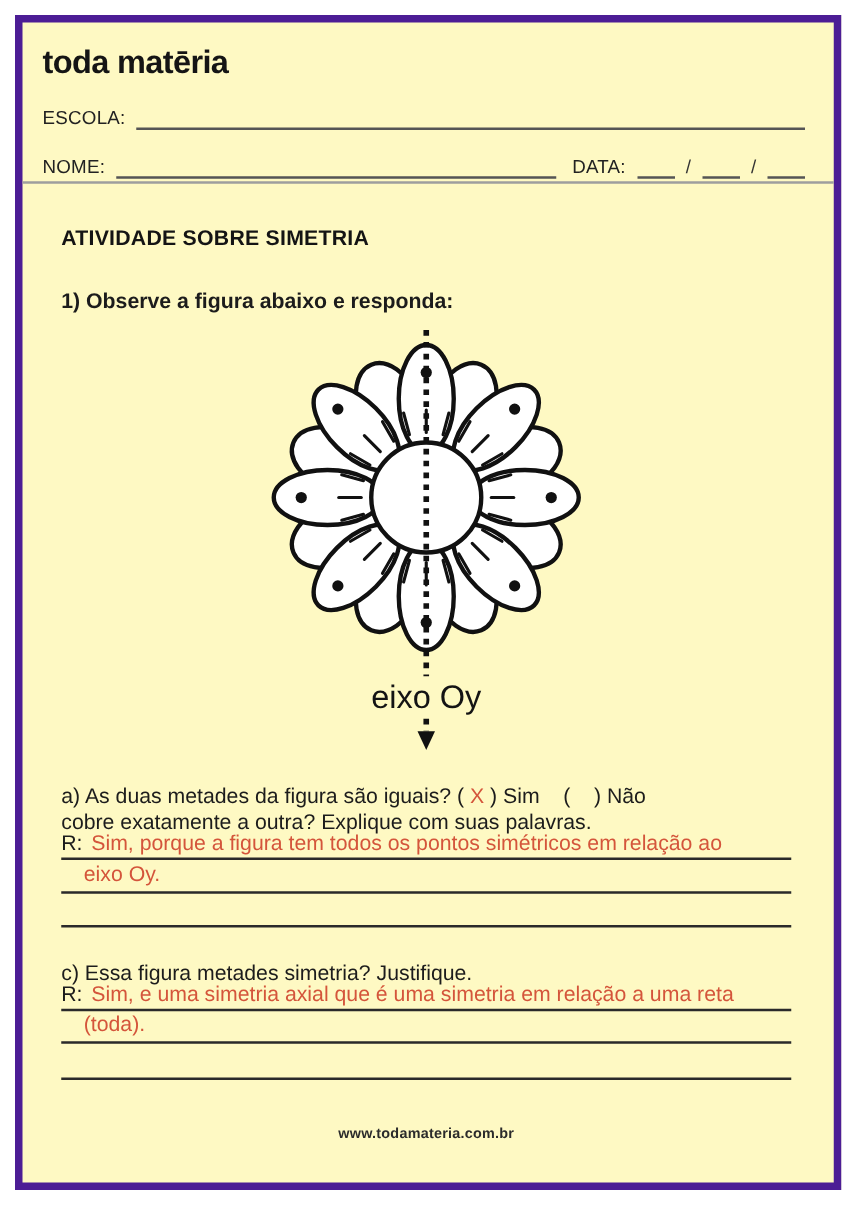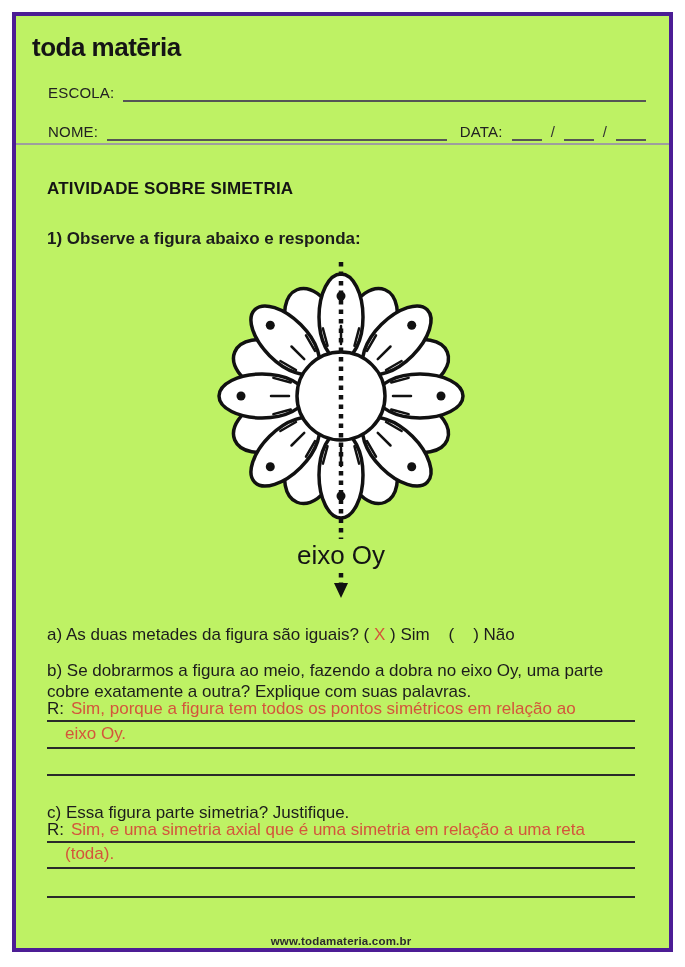--- a/index.html
+++ b/index.html
@@ -8,39 +8,39 @@
 
   .page {
     position: relative;
     width: 685px; height: 967px;
     background: #ffffff;
     overflow: hidden;
   }
   .frame {
     position: absolute;
     left: 12px; right: 12px; top: 12px; bottom: 15px;
-    border: 4px solid #4c1d95;
-    background: #bef264;
+    border: 6px solid #4c1d95;
+    background: #fef9c3;
   }
 
   
   .header {
     border-bottom: 2px solid #9e9e9e;
     padding: 14px 23px 0 16px;
     height: 129px;
   }
   .logo {
     font-size: 26px; font-weight: bold; letter-spacing: -0.5px;
     color: #151515; margin: 2px 0 0 0;
   }
   .field-row {
     display: flex; align-items: flex-end; gap: 9px;
     font-size: 15px; color: #222; margin-top: 21px;
   }
-  .field-row .label { padding-bottom: 1px; letter-spacing: 0.2px; margin-left: 16px; }
+  .field-row .label { padding-bottom: 1px; letter-spacing: 0.2px; }
   .blank { border-bottom: 2px solid #555; height: 18px; }
   .grow { flex: 1; }
   .w30 { width: 30px; }
   .slash { padding-bottom: 1px; color: #333; }
 
   
   .body { padding: 0 34px 0 31px; }
   .title {
     text-align: left; font-weight: bold; font-size: 17px;
     margin-top: 33px; line-height: 21px; color: #141414; letter-spacing: 0.2px;
@@ -174,33 +174,32 @@
 
           <line x1="200" y1="3" x2="200" y2="280" stroke="#111" stroke-width="4.5" stroke-dasharray="4.5 5"></line>
           <text x="200" y="305" text-anchor="middle" font-size="26" fill="#141414" font-family="Liberation Sans, sans-serif">eixo Oy</text>
           <line x1="200" y1="314" x2="200" y2="324" stroke="#111" stroke-width="4.5" stroke-dasharray="4.5 5"></line>
           <polygon points="193,324 207,324 200,339" fill="#111"></polygon>
         </svg>
       </div>
 
       <div class="qline qa"><span class="pre">a) As duas metades da figura são iguais? ( </span><span class="pre accent">X</span><span class="pre"> ) Sim    (    ) Não</span></div>
 
-      <div class="qline qb1">b) Se dobrarmos a figura ao meio, fazendo a dobra no eixo Oy, uma parte</div>
       <div class="qline">cobre exatamente a outra? Explique com suas palavras.</div>
 
       <div class="ans-row first">
         <span class="r-label">R:</span>
         <span class="accent">Sim, porque a figura tem todos os pontos simétricos em relação ao</span>
       </div>
       <div class="ans-row cont">
         <span class="accent">eixo Oy.</span>
       </div>
       <div class="ans-row blank-line"></div>
 
-      <div class="qline qc">c) Essa figura parte simetria? Justifique.</div>
+      <div class="qline qc">c) Essa figura metades simetria? Justifique.</div>
 
       <div class="ans-row first">
         <span class="r-label">R:</span>
         <span class="accent">Sim, e uma simetria axial que é uma simetria em relação a uma reta</span>
       </div>
       <div class="ans-row cont" style="height:26px">
         <span class="accent">(toda).</span>
       </div>
       <div class="ans-row blank-tall"></div>
 

